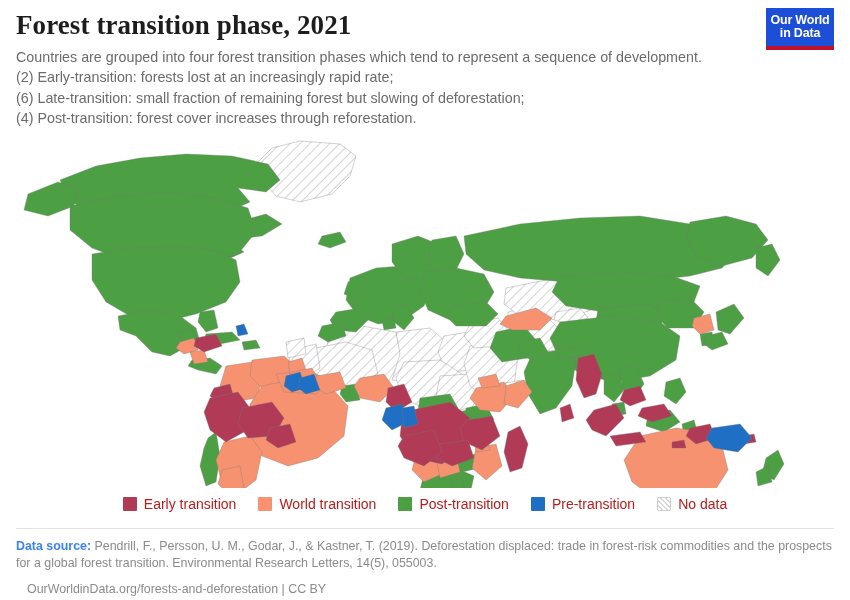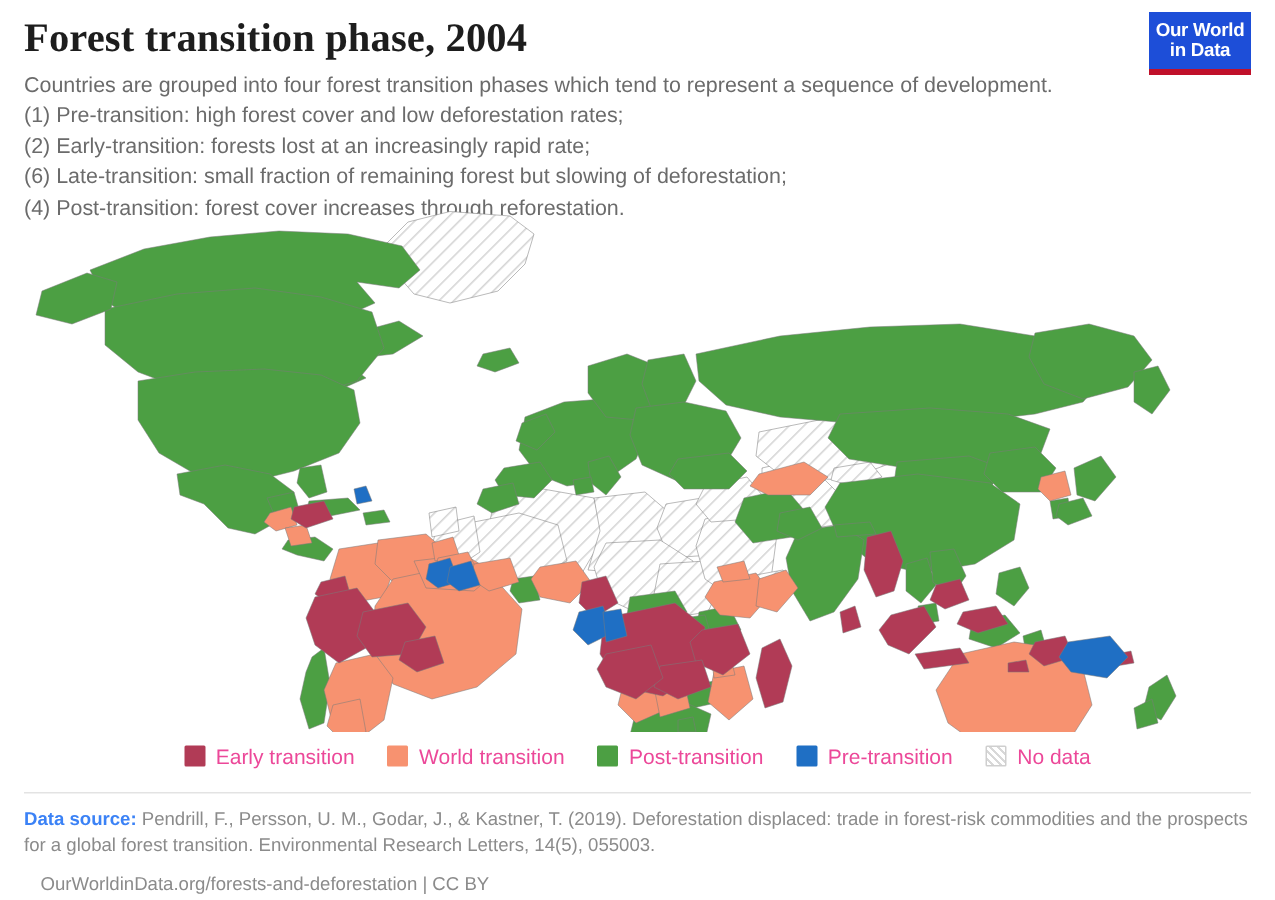--- a/index.html
+++ b/index.html
@@ -46,39 +46,38 @@
     position:absolute;left:0;right:0;top:492px;height:24px;
     display:flex;align-items:center;justify-content:center;gap:22px;
   }
   .legend-item{display:flex;align-items:center;gap:7px;}
   .swatch{width:14px;height:14px;display:block;border-radius:1px;}
   .swatch.nodata{
     background:#ffffff;border:1px solid #cfcfcf;box-sizing:border-box;
     background-image:repeating-linear-gradient(45deg,
       #ffffff 0px,#ffffff 2.2px,#d8d8d8 2.2px,#d8d8d8 3.6px);
   }
-  .legend-label{font-size:14px;color:#ec4899;line-height:14px;white-space:nowrap;}
+  .legend-label{font-size:14px;color:#b91c1c;line-height:14px;white-space:nowrap;}
 
   
   .footer{position:absolute;left:16px;top:528px;right:16px;}
   .rule{height:1px;background:#e3e3e3;margin-bottom:9px;}
   .src{font-size:12.4px;line-height:17px;color:#8b8b8b;margin:0;}
   .src b{color:#3b82f6;font-weight:700;}
   .link{font-size:12.4px;line-height:17px;color:#8b8b8b;margin:9px 0 0 11px;}
 </style>
 </head>
 <body>
 
 <div class="page">
 
   <div class="header">
-    <h1 class="title">Forest transition phase, 2004</h1>
+    <h1 class="title">Forest transition phase, 2021</h1>
     <div class="subtitle">
       <div>Countries are grouped into four forest transition phases which tend to represent a sequence of development.</div>
-      <div>(1) Pre-transition: high forest cover and low deforestation rates;</div>
       <div>(2) Early-transition: forests lost at an increasingly rapid rate;</div>
       <div>(6) Late-transition: small fraction of remaining forest but slowing of deforestation;</div>
       <div>(4) Post-transition: forest cover increases through reforestation.</div>
     </div>
   </div>
 
   <div class="owid-logo">
     <span>Our World</span>
     <span>in Data</span>
   </div>

